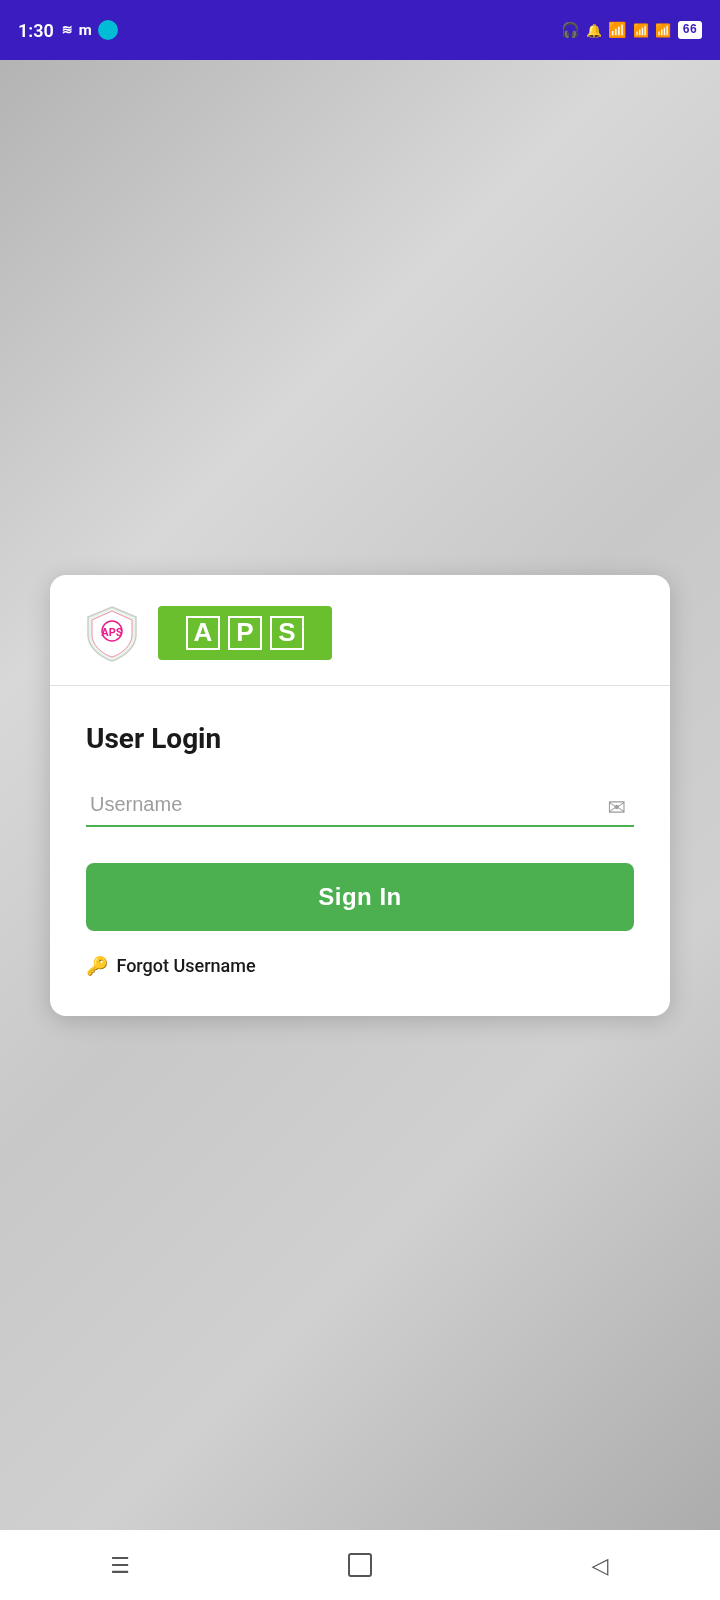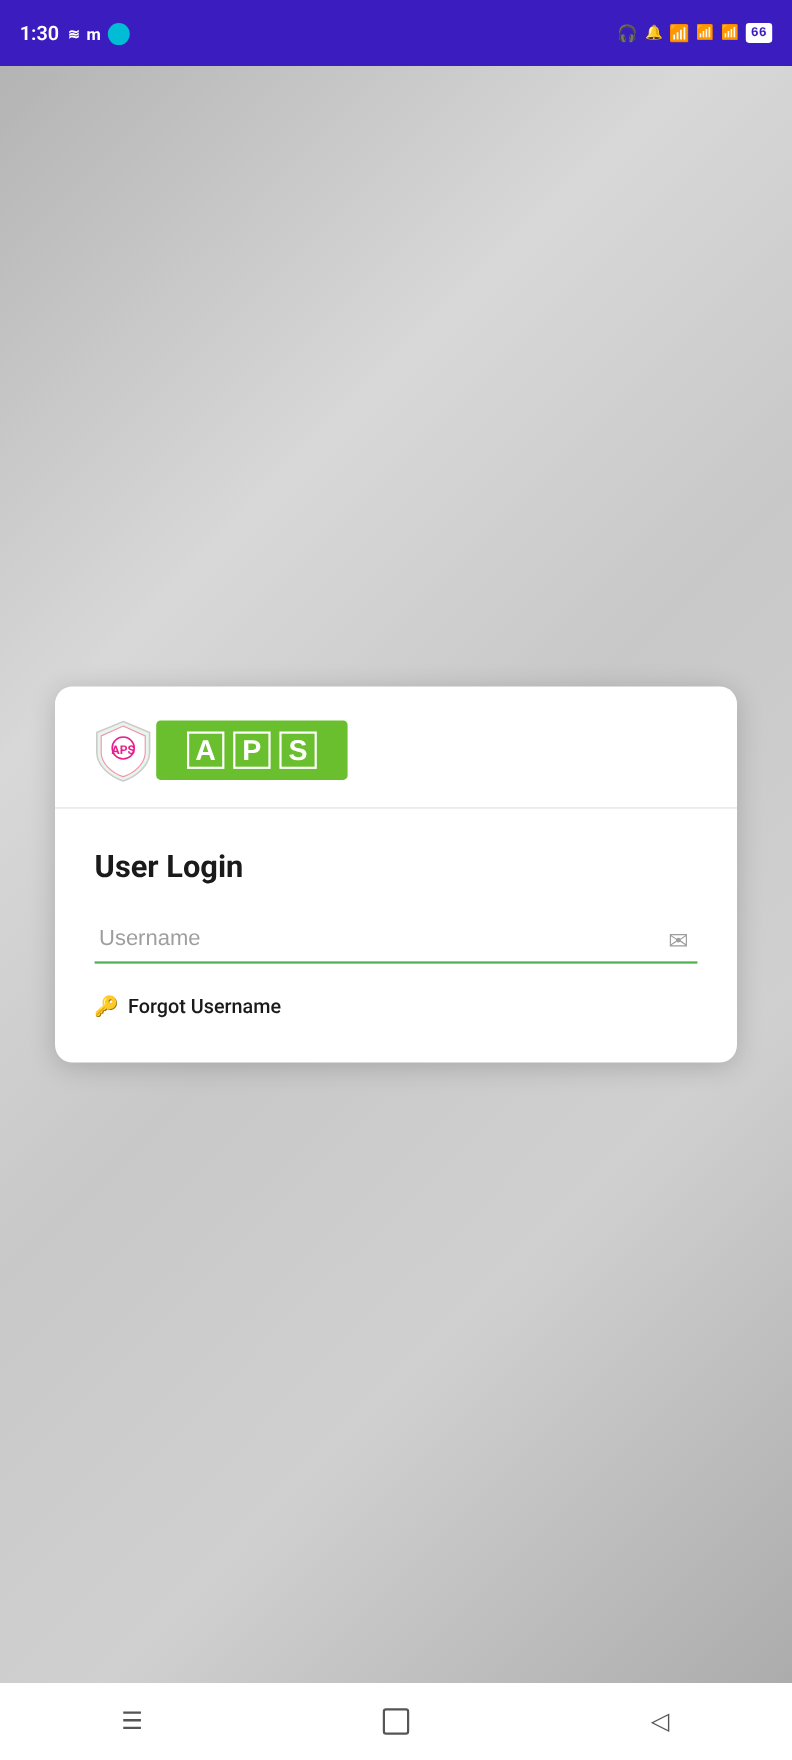--- a/index.html
+++ b/index.html
@@ -22,21 +22,21 @@
       background: #3a1cbf;
       display: flex;
       align-items: center;
       justify-content: space-between;
       padding: 0 18px;
       flex-shrink: 0;
     }
 
     .status-left {
       display: flex;
-      align-items: flex-end;
+      align-items: flex-start;
       gap: 8px;
       color: white;
       font-size: 18px;
       font-weight: 600;
     }
 
     .status-icons-left {
       display: flex;
       align-items: center;
       gap: 6px;
@@ -80,21 +80,21 @@
     .card-header {
       padding: 28px 32px 22px 32px;
       border-bottom: 1px solid #e0e0e0;
       display: flex;
       align-items: center;
     }
 
     .logo-container {
       display: flex;
       align-items: center;
-      gap: 0;
+      gap: 16px;
     }
 
     .logo-shield {
       width: 60px;
       height: 60px;
       flex-shrink: 0;
     }
 
     .logo-text-banner {
       background: #6abf2e;
@@ -267,20 +267,21 @@
 
       
       <div class="input-group">
         <input type="text" class="input-field active-field" placeholder="Username" style="">
         <span class="input-icon">✉</span>
       </div>
 
       
 
       
+      <button class="sign-in-btn">Sign In</button>
 
       
       <a class="forgot-password">
         <span class="key-icon">🔑</span>
         <span>Forgot Username</span>
       </a>
 
     </div>
   </div>
 </div>

